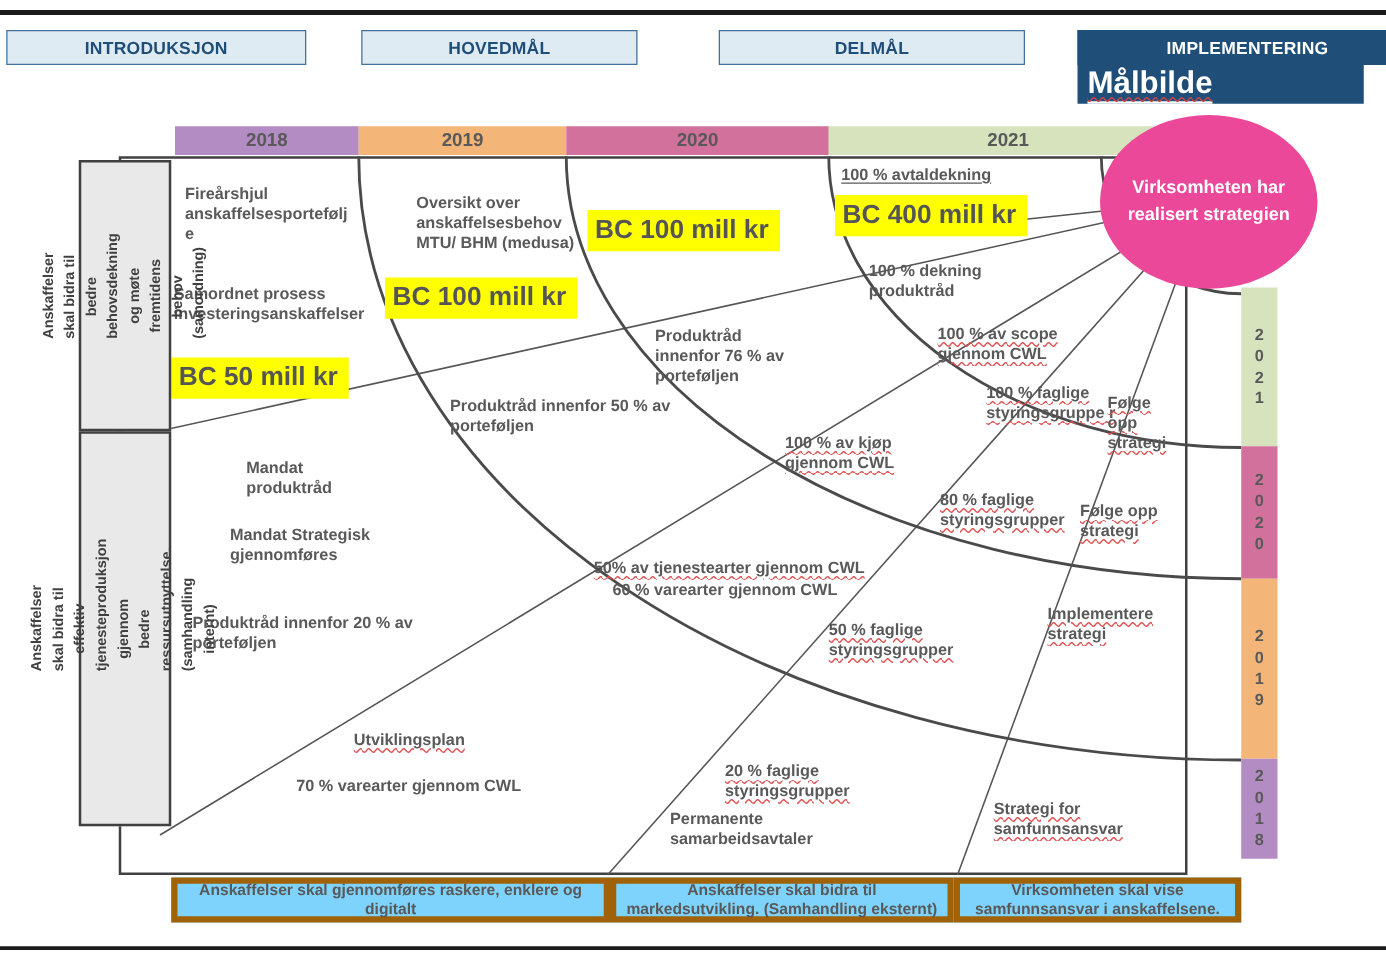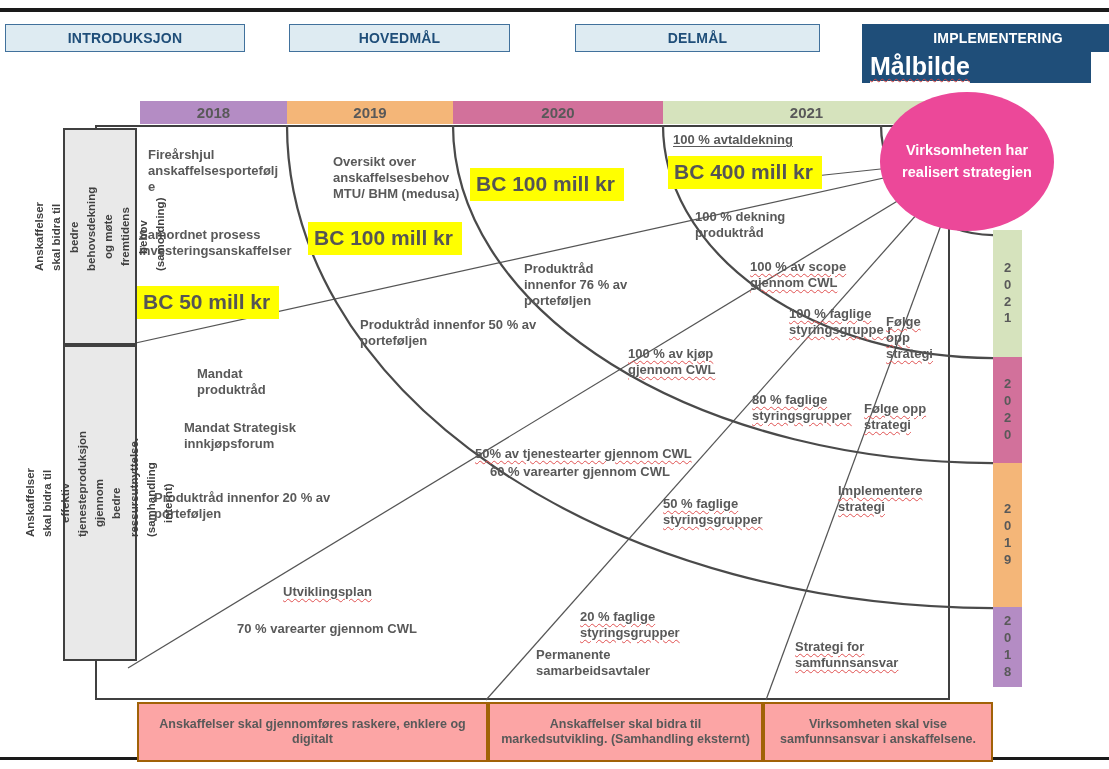--- a/index.html
+++ b/index.html
@@ -32,21 +32,21 @@
   .ms{position:absolute;font-size:13px;line-height:1.22;color:#595959;
       overflow-wrap:anywhere;hyphens:none;}
   .ms.hl{background:#ffff00;font-size:21px;line-height:1.1;padding:4px 9px 6px 6px;white-space:nowrap;color:#555;}
   .ms.wavy{text-decoration:underline wavy #e05252 1px;text-underline-offset:2px;}
 
   .sidebox{position:absolute;left:63px;width:74px;background:#e9e9e9;border:2px solid #404040;
            box-sizing:border-box;z-index:5;display:flex;align-items:center;justify-content:center;}
   .sidebox .vtxt{writing-mode:vertical-rl;transform:rotate(180deg);text-align:center;
            font-size:11.5px;line-height:1.5;color:#404040;max-height:68px;}
 
-  .bgoal{position:absolute;top:702px;height:60px;background:#fca5a5;border:2px solid #a16207;
+  .bgoal{position:absolute;top:702px;height:36px;background:#7dd3fc;border:5px solid #a16207;
          box-sizing:border-box;display:flex;align-items:center;justify-content:center;text-align:center;
          font-size:12.5px;line-height:1.18;color:#595959;z-index:5;padding:1px 6px;}
 
   .goal-circle{position:absolute;left:880px;top:92px;width:174px;height:139px;border-radius:50%;
          background:#ec4899;z-index:6;display:flex;align-items:center;justify-content:center;
          text-align:center;color:#fff;font-size:14.5px;line-height:1.45;padding:0 14px;box-sizing:border-box;}
 </style>
 </head>
 <body>
 
@@ -104,21 +104,21 @@
 0
 1
 8</div>
     </div>
 
   <div class="layer" id="milestones">
       <div class="ms" style="left: 139px; top: 227px; width: 208px;">Samordnet prosess investeringsanskaffelser</div>
       <div class="ms" style="left: 148px; top: 147px; width: 132px;">Fireårshjul anskaffelsesportefølje</div>
       <div class="ms hl" style="left: 137px; top: 286px;">BC 50 mill kr</div>
       <div class="ms" style="left: 197px; top: 366px; width: 110px;">Mandat produktråd</div>
-      <div class="ms" style="left: 184px; top: 420px; width: 135px;">Mandat Strategisk innkjøpsforum</div>
+      <div class="ms" style="left: 184px; top: 420px; width: 135px;">Mandat Strategisk gjennomføres</div>
       <div class="ms" style="left: 154px; top: 490px; width: 235px;">Produktråd innenfor 20 % av porteføljen</div>
       <div class="ms wavy" style="left: 283px; top: 584px; width: 150px;">Utviklingsplan</div>
       <div class="ms" style="left: 237px; top: 621px; width: 185px;">70 % varearter gjennom CWL</div>
       <div class="ms" style="left: 333px; top: 154px; width: 133px;">Oversikt over anskaffelsesbehov MTU/ BHM (medusa)</div>
       <div class="ms hl" style="left: 308px; top: 222px;">BC 100 mill kr</div>
       <div class="ms" style="left: 360px; top: 317px; width: 215px;">Produktråd innenfor 50 % av porteføljen</div>
       <div class="ms hl" style="left: 470px; top: 168px;">BC 100 mill kr</div>
       <div class="ms" style="left: 524px; top: 261px; width: 115px;">Produktråd innenfor 76 % av porteføljen</div>
       <div class="ms wavy" style="left: 475px; top: 446px; width: 245px;">50% av tjenestearter gjennom CWL</div>
       <div class="ms" style="left: 490px; top: 464px; width: 185px;">60 % varearter gjennom CWL</div>

